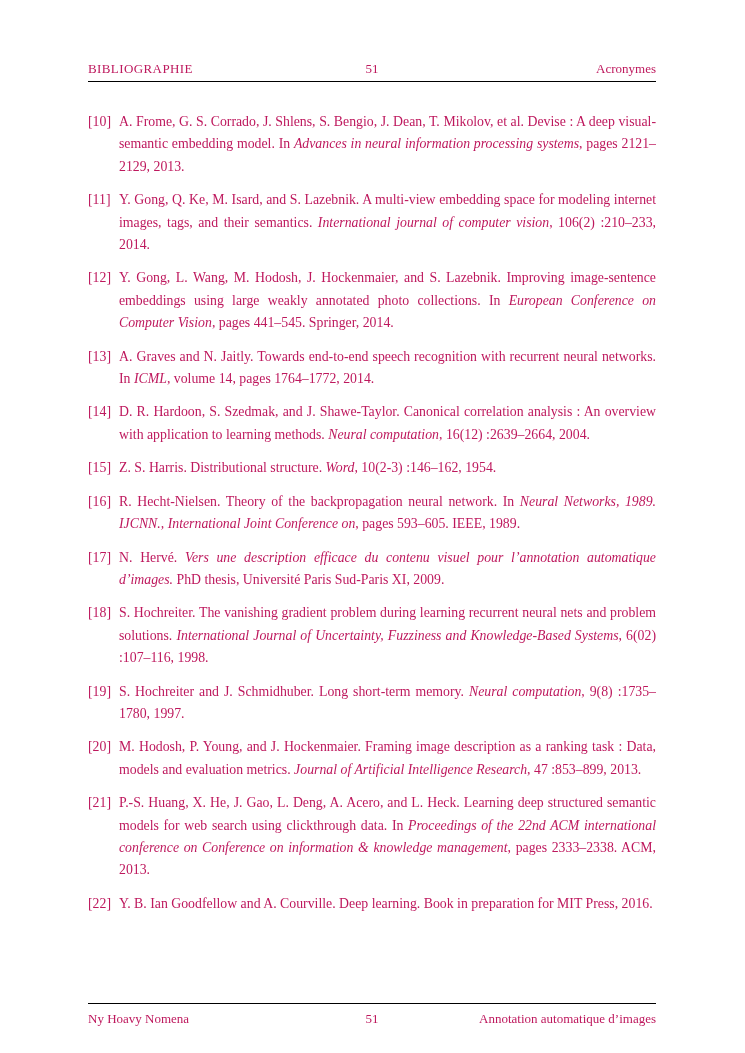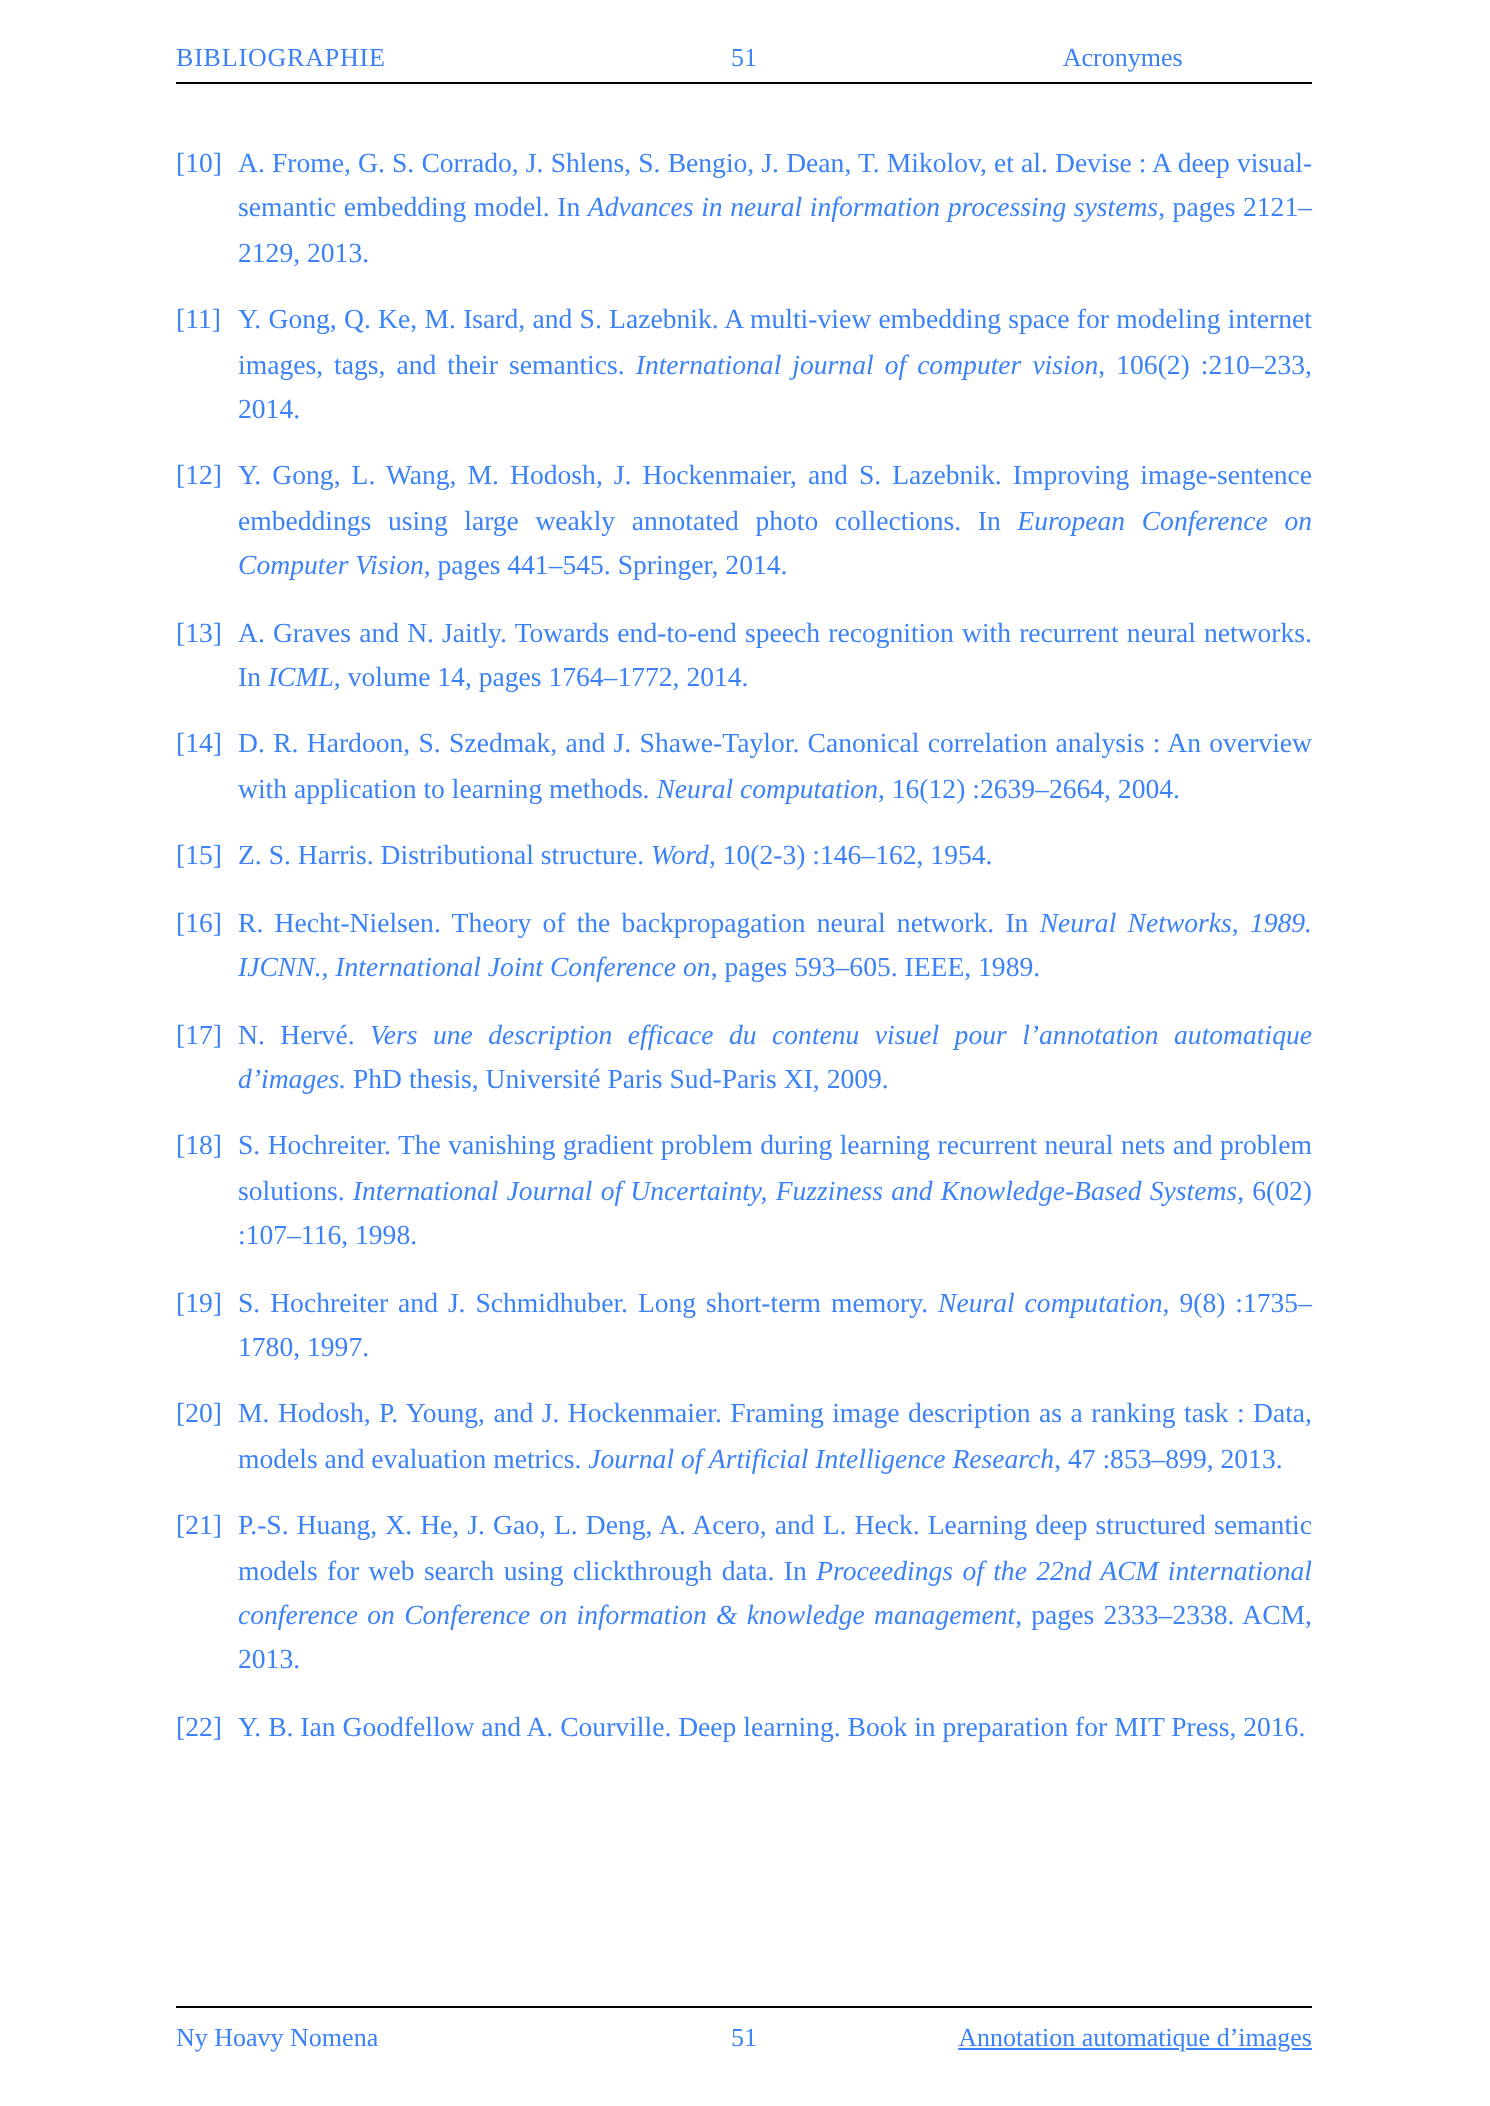--- a/index.html
+++ b/index.html
@@ -6,37 +6,37 @@
   html, body {
     margin: 0;
     padding: 0;
     background: #ffffff;
   }
   .page {
     width: 745px;
     height: 1053px;
     margin: 0 auto;
     background: #ffffff;
-    color: #3b82f6;
+    color: #be185d;
     font-family: "Liberation Serif", "DejaVu Serif", serif;
     display: flex;
     flex-direction: column;
     padding: 0 89px 0 88px;
     overflow: hidden;
   }
   .page-header {
     margin-top: 21px;
     display: flex;
     align-items: baseline;
     font-size: 13px;
   }
   .page-header .hcell { flex: 1; }
   .hcell.left  { text-align: left; letter-spacing: 0.4px; }
   .hcell.center{ text-align: center; }
-  .hcell.right { text-align: center; }
+  .hcell.right { text-align: right; margin-top: 40px; }
   .rule {
     border: none;
     border-top: 1.7px solid #000000;
     margin: 4px 0 0 0;
     width: 100%;
   }
   .ref-list {
     margin-top: 29px;
   }
   .ref {
@@ -60,21 +60,21 @@
   .page-footer {
     display: flex;
     align-items: flex-end;
     font-size: 13px;
     margin-top: 7px;
     margin-bottom: 26px;
   }
   .page-footer .fcell { flex: 1; }
   .fcell.left  { text-align: left; }
   .fcell.center{ text-align: center; }
-  .fcell.right { text-align: right; text-decoration: underline; }
+  .fcell.right { text-align: right; }
 </style>
 </head>
 <body>
 
 <div class="page">
 
   <header class="page-header">
     <span class="hcell left">BIBLIOGRAPHIE</span>
     <span class="hcell center">51</span>
     <span class="hcell right">Acronymes</span>

